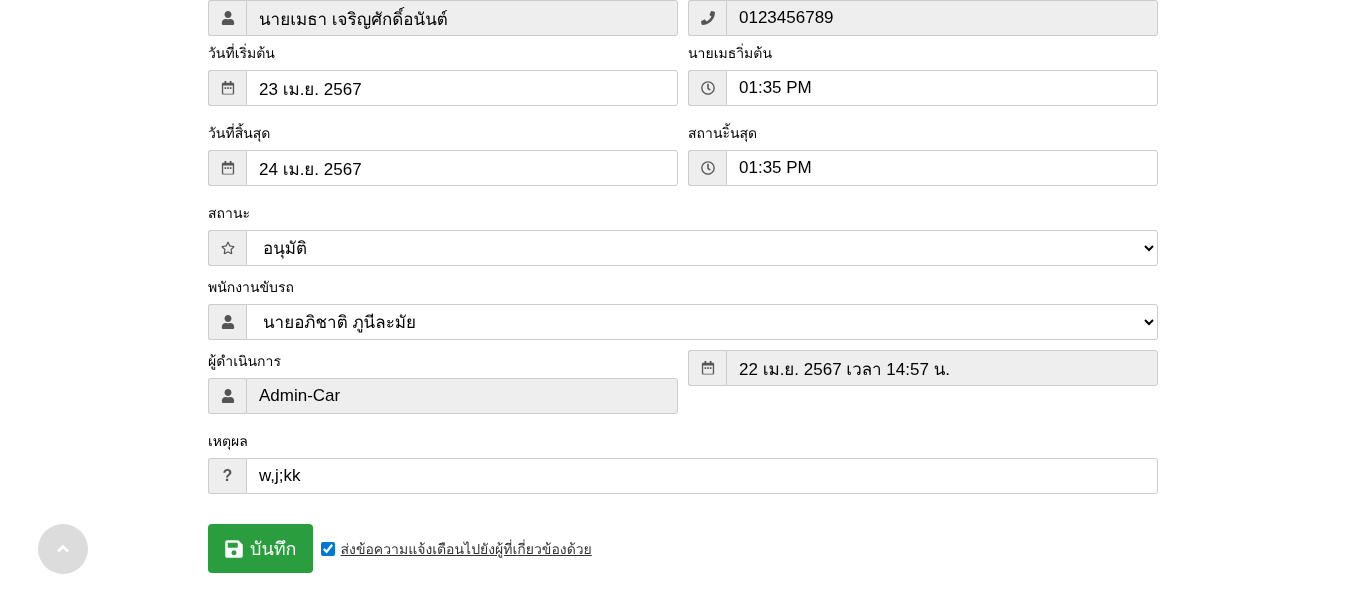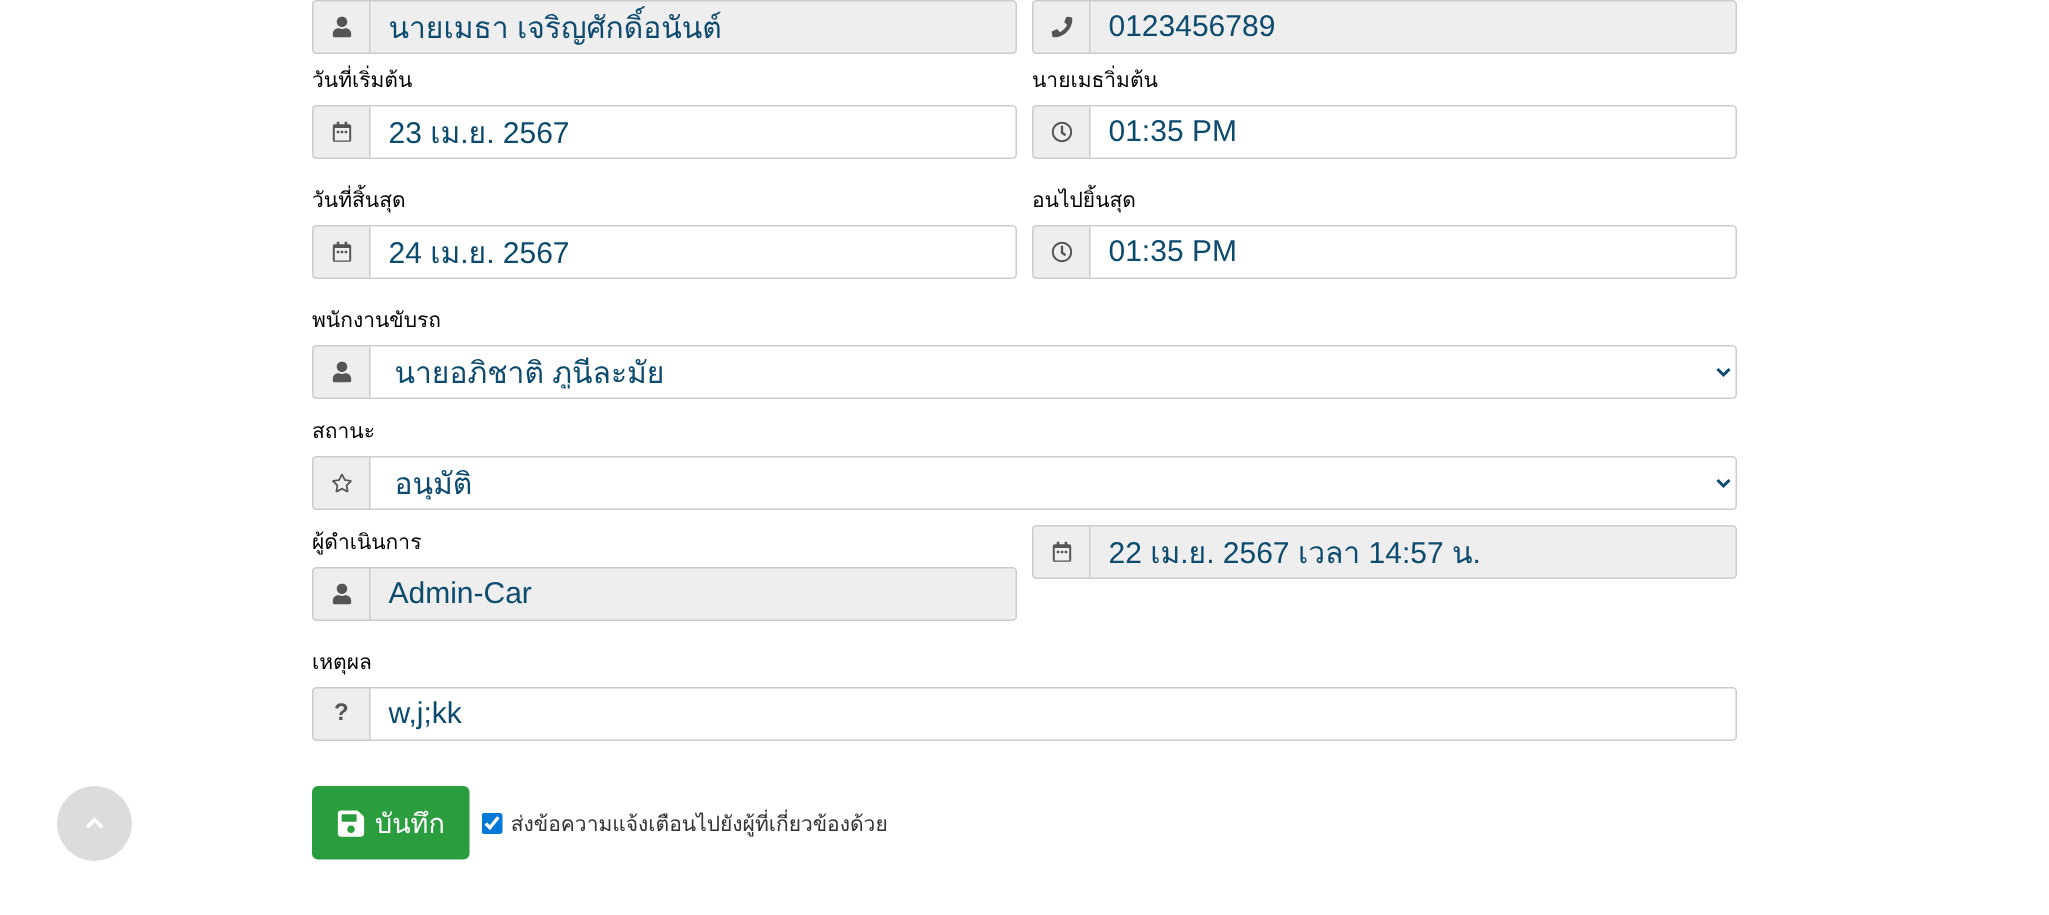--- a/index.html
+++ b/index.html
@@ -56,22 +56,22 @@
       height: 14px;
       fill: #555;
     }
     .input-field {
       flex: 1;
       height: 36px;
       padding: 6px 12px;
       border: 1px solid #ccc;
       border-radius: 0 3px 3px 0;
       background: #fff;
-      font-size: 20px;
-      color: #0c4a6e;
+      font-size: 17px;
+      color: #000000;
       font-family: inherit;
     }
     .input-field[readonly] {
       background: #eeeeee;
       cursor: not-allowed;
     }
     select.input-field {
       cursor: pointer;
       appearance: auto;
     }
@@ -96,20 +96,21 @@
     }
     .btn-save svg {
       width: 20px;
       height: 20px;
       fill: #fff;
     }
     .checkbox-wrap {
       display: inline-flex;
       align-items: center;
       gap: 6px;
+      text-decoration: underline;
     }
     .checkbox-wrap input[type="checkbox"] {
       width: 14px;
       height: 14px;
       accent-color: #0078d7;
     }
     .scroll-top {
       position: fixed;
       left: 38px;
       bottom: 36px;
@@ -193,56 +194,56 @@
       <div class="input-group">
         <div class="input-addon">
           <svg viewBox="0 0 448 512">
               <path d="M148 288h-40c-6.6 0-12-5.4-12-12v-40c0-6.6 5.4-12 12-12h40c6.6 0 12 5.4 12 12v40c0 6.6-5.4 12-12 12zm108-12v-40c0-6.6-5.4-12-12-12h-40c-6.6 0-12 5.4-12 12v40c0 6.6 5.4 12 12 12h40c6.6 0 12-5.4 12-12zm96 0v-40c0-6.6-5.4-12-12-12h-40c-6.6 0-12 5.4-12 12v40c0 6.6 5.4 12 12 12h40c6.6 0 12-5.4 12-12zM448 112v336c0 26.5-21.5 48-48 48H48c-26.5 0-48-21.5-48-48V112c0-26.5 21.5-48 48-48h48V12c0-6.6 5.4-12 12-12h40c6.6 0 12 5.4 12 12v52h128V12c0-6.6 5.4-12 12-12h40c6.6 0 12 5.4 12 12v52h48c26.5 0 48 21.5 48 48zm-48 346V160H48v298c0 3.3 2.7 6 6 6h340c3.3 0 6-2.7 6-6z"></path>
             </svg>
         </div>
         <input class="input-field" value="24 เม.ย. 2567" style="">
       </div>
     </div>
     <div class="col field-block">
-      <span class="label">อนไปยิ้นสุด</span>
+      <span class="label">สถานะิ้นสุด</span>
       <div class="input-group">
         <div class="input-addon">
           <svg viewBox="0 0 512 512">
               <path d="M256 8C119 8 8 119 8 256s111 248 248 248 248-111 248-248S393 8 256 8zm0 448c-110.5 0-200-89.5-200-200S145.5 56 256 56s200 89.5 200 200-89.5 200-200 200zm61.8-104.4l-84.9-61.7c-3.1-2.3-4.9-5.9-4.9-9.7V116c0-6.6 5.4-12 12-12h32c6.6 0 12 5.4 12 12v141.7l66.8 48.6c5.4 3.9 6.5 11.4 2.6 16.8L334.6 349c-3.9 5.3-11.4 6.5-16.8 2.6z"></path>
             </svg>
         </div>
         <input class="input-field" value="01:35 PM" style="">
       </div>
+    </div>
+  </div>
+
+  <div class="field-block">
+    <span class="label">สถานะ</span>
+    <div class="input-group">
+      <div class="input-addon">
+        <svg viewBox="0 0 576 512">
+            <path d="M528.1 171.5L382 150.2 316.7 17.8c-11.7-23.6-45.6-23.9-57.4 0L194 150.2 47.9 171.5c-26.2 3.8-36.7 36.1-17.7 54.6l105.7 103-25 145.5c-4.5 26.3 23.2 46 46.4 33.7L288 439.6l130.7 68.7c23.2 12.2 50.9-7.4 46.4-33.7l-25-145.5 105.7-103c19-18.5 8.5-50.8-17.7-54.6zM388.6 312.3l23.7 138.4L288 385.4l-124.3 65.3 23.7-138.4-100.6-98 139-20.2 62.2-126 62.2 126 139 20.2-100.6 98z"></path>
+          </svg>
+      </div>
+      <select class="input-field">
+        <option>อนุมัติ</option>
+      </select>
     </div>
   </div>
 
   <div class="field-block">
     <span class="label">พนักงานขับรถ</span>
     <div class="input-group">
       <div class="input-addon">
         <svg viewBox="0 0 448 512">
             <path d="M224 256c70.7 0 128-57.3 128-128S294.7 0 224 0 96 57.3 96 128s57.3 128 128 128zm89.6 32h-16.7c-22.2 10.2-46.9 16-72.9 16s-50.6-5.8-72.9-16h-16.7C60.2 288 0 348.2 0 422.4V464c0 26.5 21.5 48 48 48h352c26.5 0 48-21.5 48-48v-41.6c0-74.2-60.2-134.4-134.4-134.4z"></path>
           </svg>
       </div>
       <select class="input-field">
         <option>นายอภิชาติ ภูนีละมัย</option>
-      </select>
-    </div>
-  </div>
-
-  <div class="field-block">
-    <span class="label">สถานะ</span>
-    <div class="input-group">
-      <div class="input-addon">
-        <svg viewBox="0 0 576 512">
-            <path d="M528.1 171.5L382 150.2 316.7 17.8c-11.7-23.6-45.6-23.9-57.4 0L194 150.2 47.9 171.5c-26.2 3.8-36.7 36.1-17.7 54.6l105.7 103-25 145.5c-4.5 26.3 23.2 46 46.4 33.7L288 439.6l130.7 68.7c23.2 12.2 50.9-7.4 46.4-33.7l-25-145.5 105.7-103c19-18.5 8.5-50.8-17.7-54.6zM388.6 312.3l23.7 138.4L288 385.4l-124.3 65.3 23.7-138.4-100.6-98 139-20.2 62.2-126 62.2 126 139 20.2-100.6 98z"></path>
-          </svg>
-      </div>
-      <select class="input-field">
-        <option>อนุมัติ</option>
       </select>
     </div>
   </div>
 
   <div class="row">
     <div class="col field-block">
       <span class="label">ผู้ดำเนินการ</span>
       <div class="input-group">
         <div class="input-addon">
           <svg viewBox="0 0 448 512">

